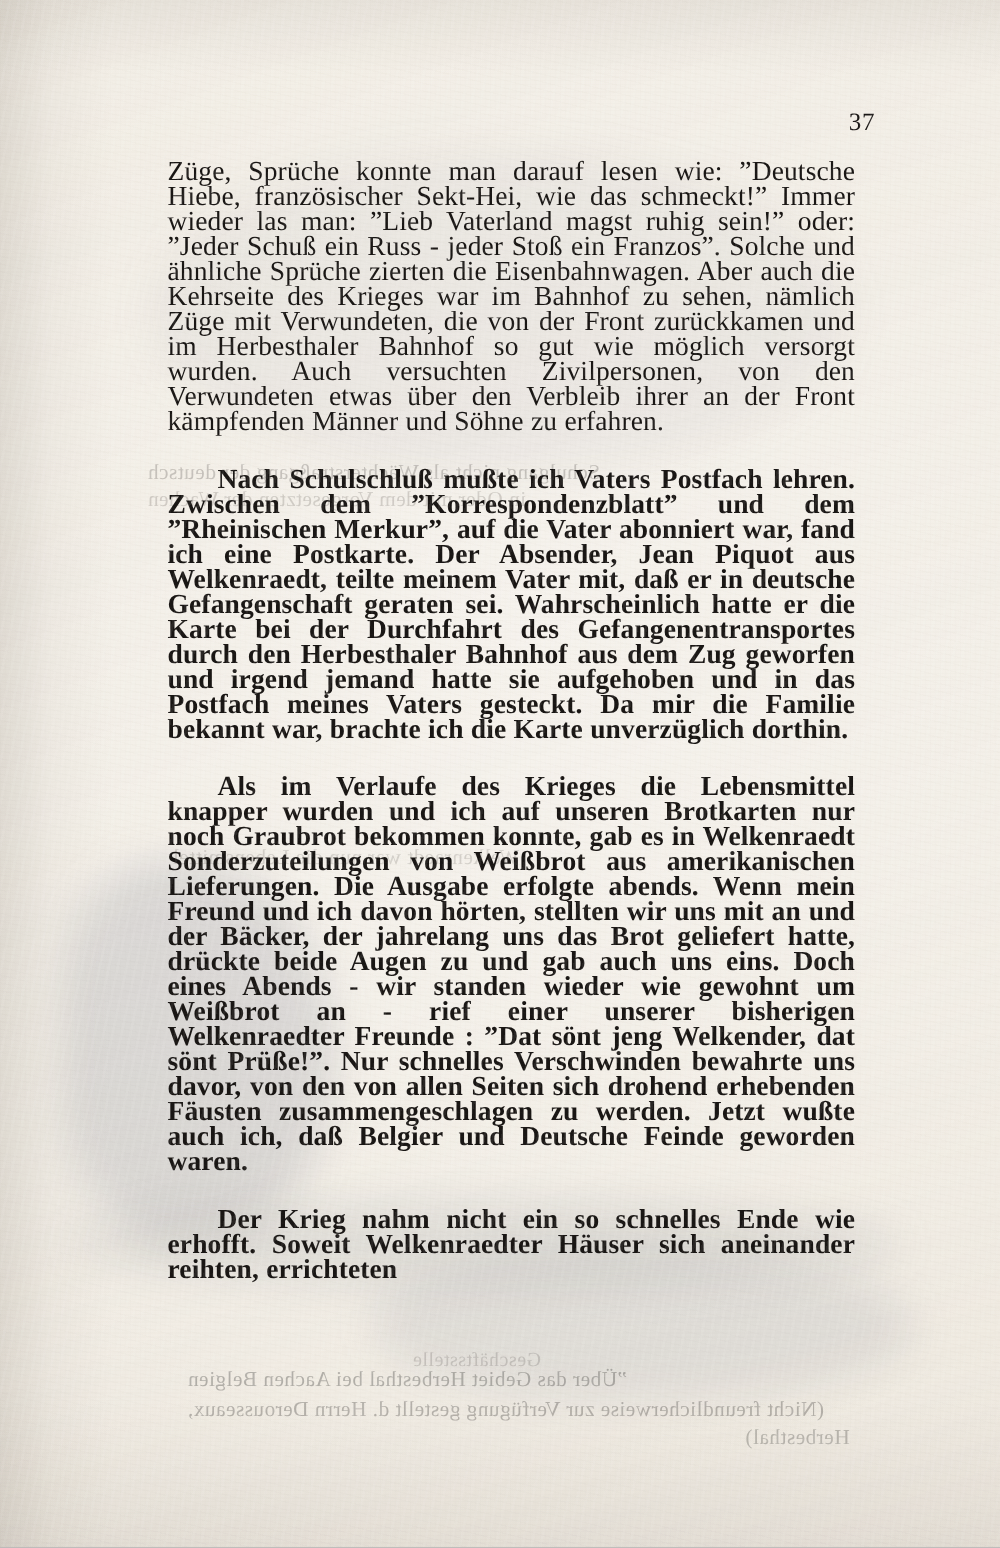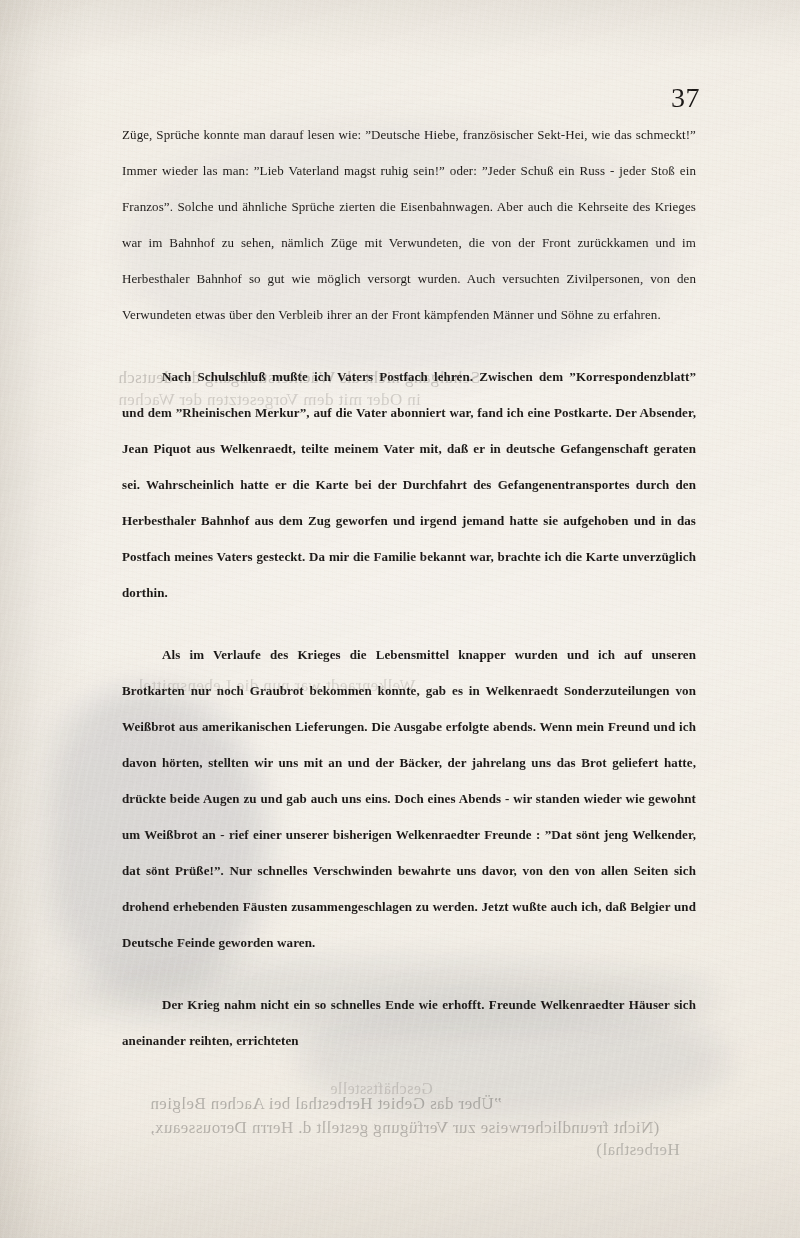--- a/index.html
+++ b/index.html
@@ -85,31 +85,31 @@
 
   
   .text-column {
     position: absolute;
     left: 118px;
     top: 85px;
     width: 582px;
   }
   .folio {
     text-align: right;
-    font-size: 28px;
+    font-size: 20px;
     line-height: 26px;
     letter-spacing: .5px;
     margin: 0 0 6px 0;
     position: relative;
     z-index: 3;
   }
   .para {
-    margin: 4px;
-    font-size: 13px;
-    line-height: 36px;
+    margin: 16px;
+    font-size: 22px;
+    line-height: 20px;
     text-align: justify;
     text-justify: inter-word;
     letter-spacing: .1px;
     word-spacing: .2px;
     position: relative;
     z-index: 3;
     text-rendering: optimizeLegibility;
   }
   .para + .para { margin-top: 26px; font-weight: bold; }
   .para.indent { text-indent: 40px; }
@@ -155,21 +155,21 @@
   <div class="bleed-text bt-e">(Nicht freundlicherweise zur Verfügung gestellt d. Herrn Derousseaux,</div>
   <div class="bleed-text bt-f">Herbesthal)</div>
 
   <div class="text-column">
 
     <div class="folio">37</div>
 
     <p class="para">Züge, Sprüche konnte man darauf lesen wie: ”Deutsche Hiebe, französischer Sekt-Hei, wie das schmeckt!” Immer wieder las man: ”Lieb Vaterland magst ruhig sein!” oder: ”Jeder Schuß ein Russ - jeder Stoß ein Franzos”. Solche und ähnliche Sprüche zierten die Eisenbahnwagen. Aber auch die Kehrseite des Krieges war im Bahnhof zu sehen, nämlich Züge mit Verwundeten, die von der Front zurückkamen und im Herbesthaler Bahnhof so gut wie möglich versorgt wurden. Auch versuchten Zivilpersonen, von den Verwundeten etwas über den Verbleib ihrer an der Front kämpfenden Männer und Söhne zu erfahren.</p>
     <p class="para indent">Nach Schulschluß mußte ich Vaters Postfach lehren. Zwischen dem ”Korrespondenzblatt” und dem ”Rheinischen Merkur”, auf die Vater abonniert war, fand ich eine Postkarte. Der Absender, Jean Piquot aus Welkenraedt, teilte meinem Vater mit, daß er in deutsche Gefangenschaft geraten sei. Wahrscheinlich hatte er die Karte bei der Durchfahrt des Gefangenentransportes durch den Herbesthaler Bahnhof aus dem Zug geworfen und irgend jemand hatte sie aufgehoben und in das Postfach meines Vaters gesteckt. Da mir die Familie bekannt war, brachte ich die Karte unverzüglich dorthin.</p>
     <p class="para indent">Als im Verlaufe des Krieges die Lebensmittel knapper wurden und ich auf unseren Brotkarten nur noch Graubrot bekommen konnte, gab es in Welkenraedt Sonderzuteilungen von Weißbrot aus amerikanischen Lieferungen. Die Ausgabe erfolgte abends. Wenn mein Freund und ich davon hörten, stellten wir uns mit an und der Bäcker, der jahrelang uns das Brot geliefert hatte, drückte beide Augen zu und gab auch uns eins. Doch eines Abends - wir standen wieder wie gewohnt um Weißbrot an - rief einer unserer bisherigen Welkenraedter Freunde : ”Dat sönt jeng Welkender, dat sönt Prüße!”. Nur schnelles Verschwinden bewahrte uns davor, von den von allen Seiten sich drohend erhebenden Fäusten zusammengeschlagen zu werden. Jetzt wußte auch ich, daß Belgier und Deutsche Feinde geworden waren.</p>
-    <p class="para indent">Der Krieg nahm nicht ein so schnelles Ende wie erhofft. Freunde Welkenraedter Häuser sich aneinander reihten, errichteten</p>
+    <p class="para indent">Der Krieg nahm nicht ein so schnelles Ende wie erhofft. Soweit Welkenraedter Häuser sich aneinander reihten, errichteten</p>
 
   </div>
 
   <div class="edge-left-shade"></div>
   <div class="edge-top-shade"></div>
   <div class="edge-bottom-shade"></div>
 
   <div class="paper-grain"></div>
   <div class="scan-noise"></div>
   <div class="scan-warm"></div>

